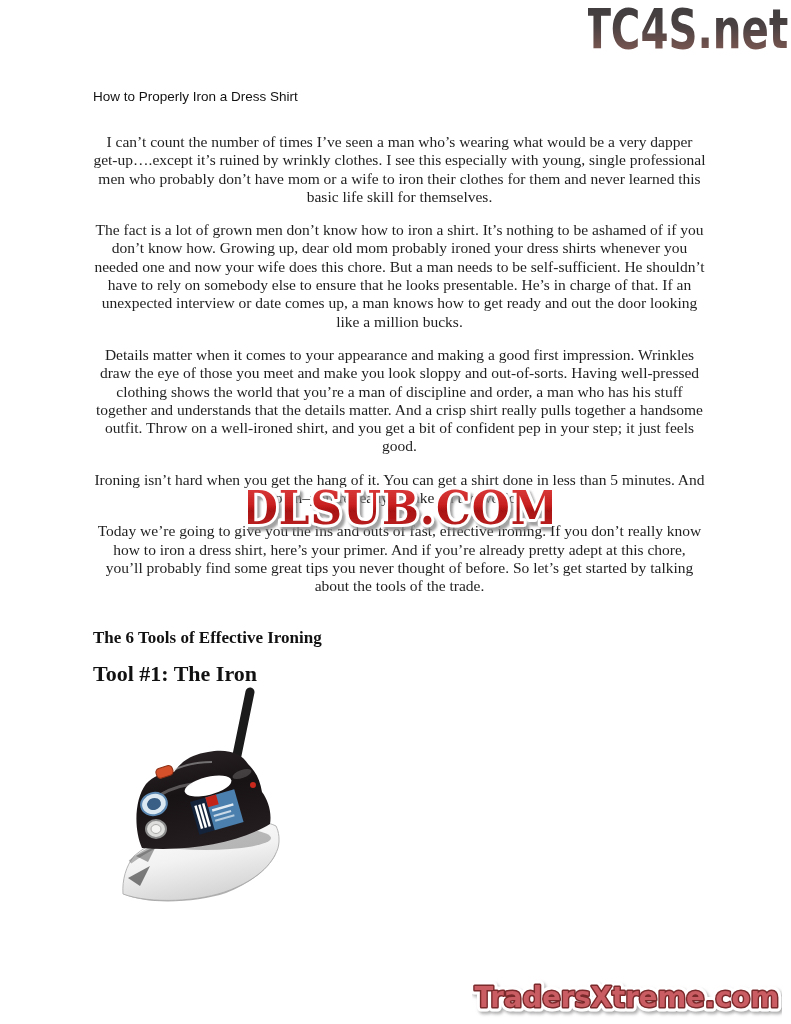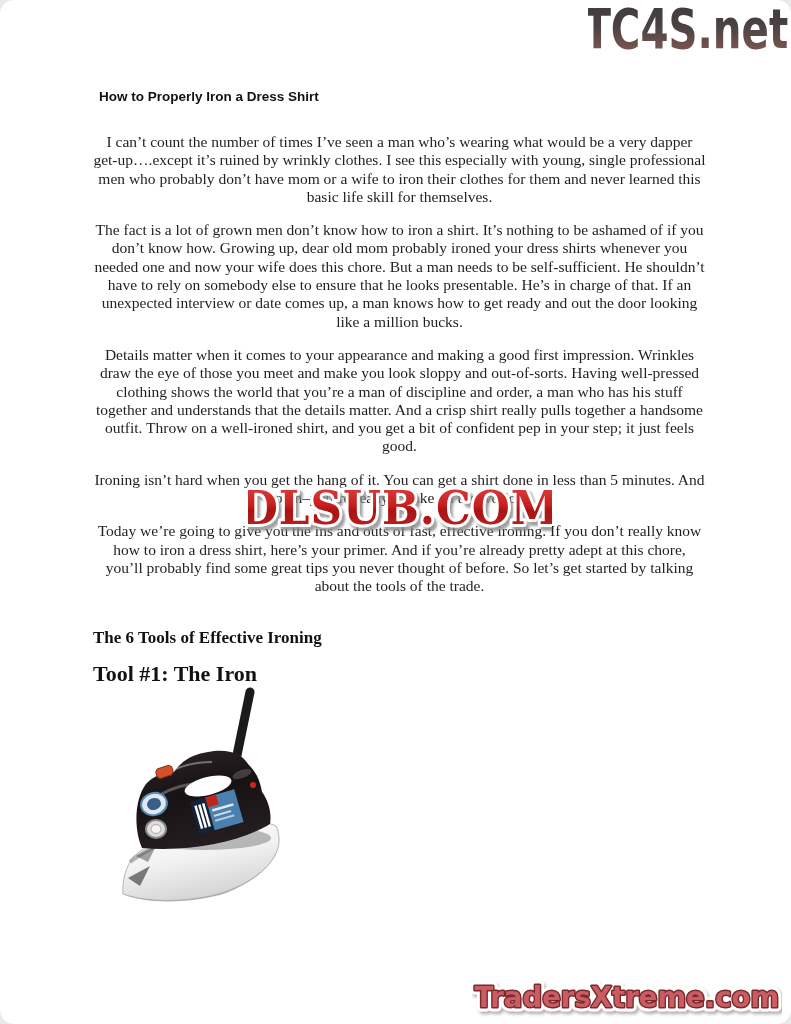--- a/index.html
+++ b/index.html
@@ -1,24 +1,24 @@
 <!DOCTYPE html>
 <html><head>
 <meta charset="utf-8">
 <style>
   html,body{margin:0;padding:0;background:#e9e9e9;}
   .page{
     position:relative;width:791px;height:1024px;background:#ffffff;
     margin:0 auto;overflow:hidden;
-    font-family:"Liberation Serif", serif;color:#1f1f1f;border-radius:14px;
+    font-family:"Liberation Serif", serif;color:#1f1f1f;
   }
   .content{position:absolute;left:93px;top:89px;width:613px;}
   .doc-title{
-    font-family:"Liberation Sans", sans-serif;font-weight:700;
-    font-size:13.5px;line-height:16px;margin:0 0 28px 6px;color:#121212;
+    font-family:"Liberation Sans", sans-serif;font-weight:400;
+    font-size:13.5px;line-height:16px;margin:0 0 28px 0;color:#121212;
   }
   .para{font-size:15.5px;line-height:18.3px;margin:0 0 15px 0;text-align:center;}
   .section-heading{
     font-size:17px;line-height:21px;font-weight:700;margin:31px 0 0 0;color:#111;
   }
   .tool-heading{
     font-size:22px;line-height:21px;font-weight:700;margin:15px 0 0 0;color:#111;
   }
   .wm-tc4s{position:absolute;top:0px;right:3px;width:200px;height:58px;}
   .wm-dlsub{position:absolute;left:248px;top:483px;width:304px;height:58px;}

